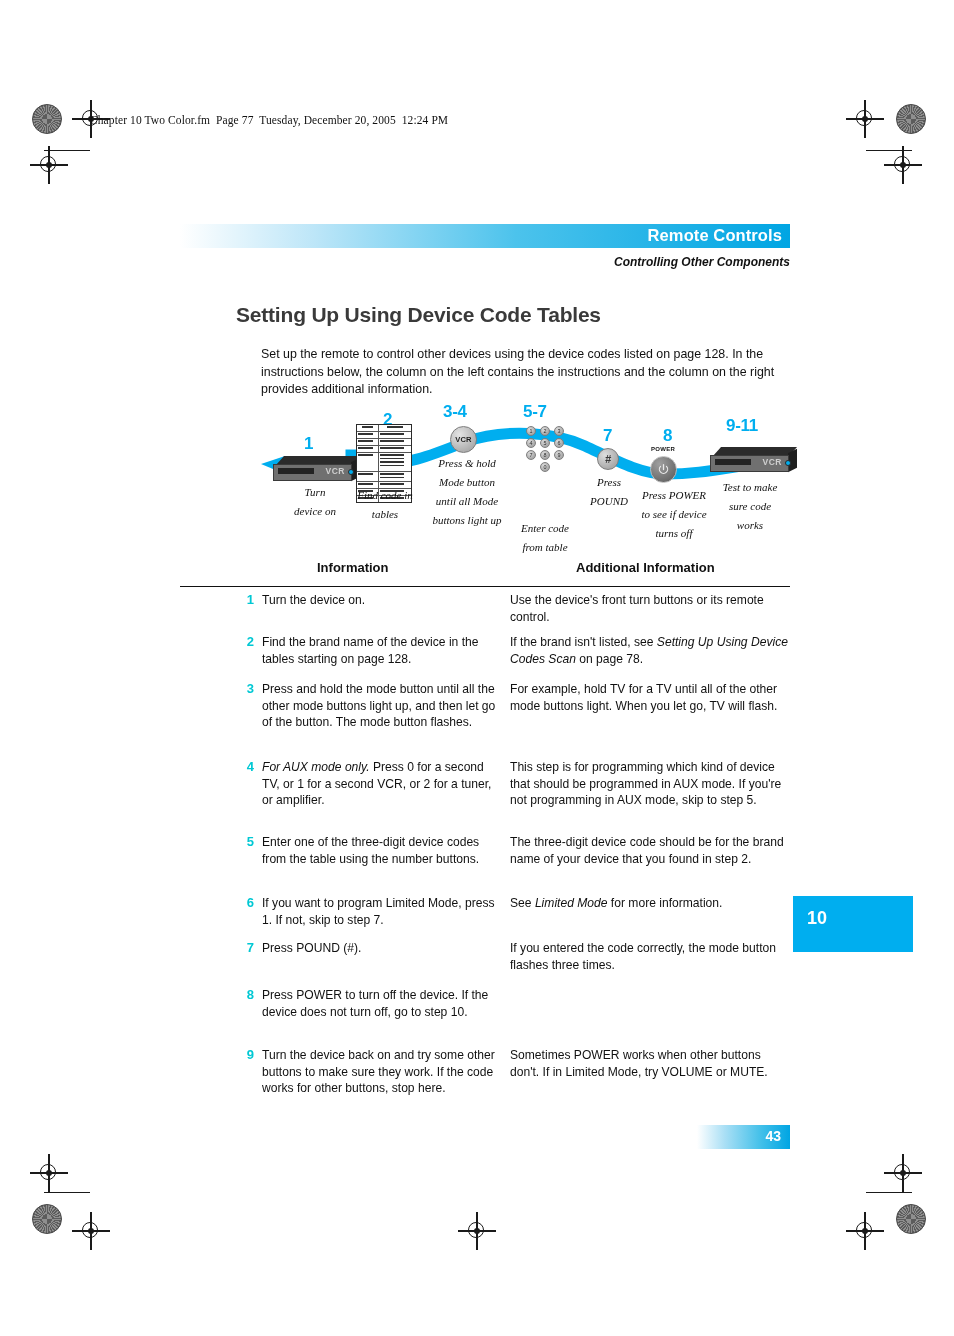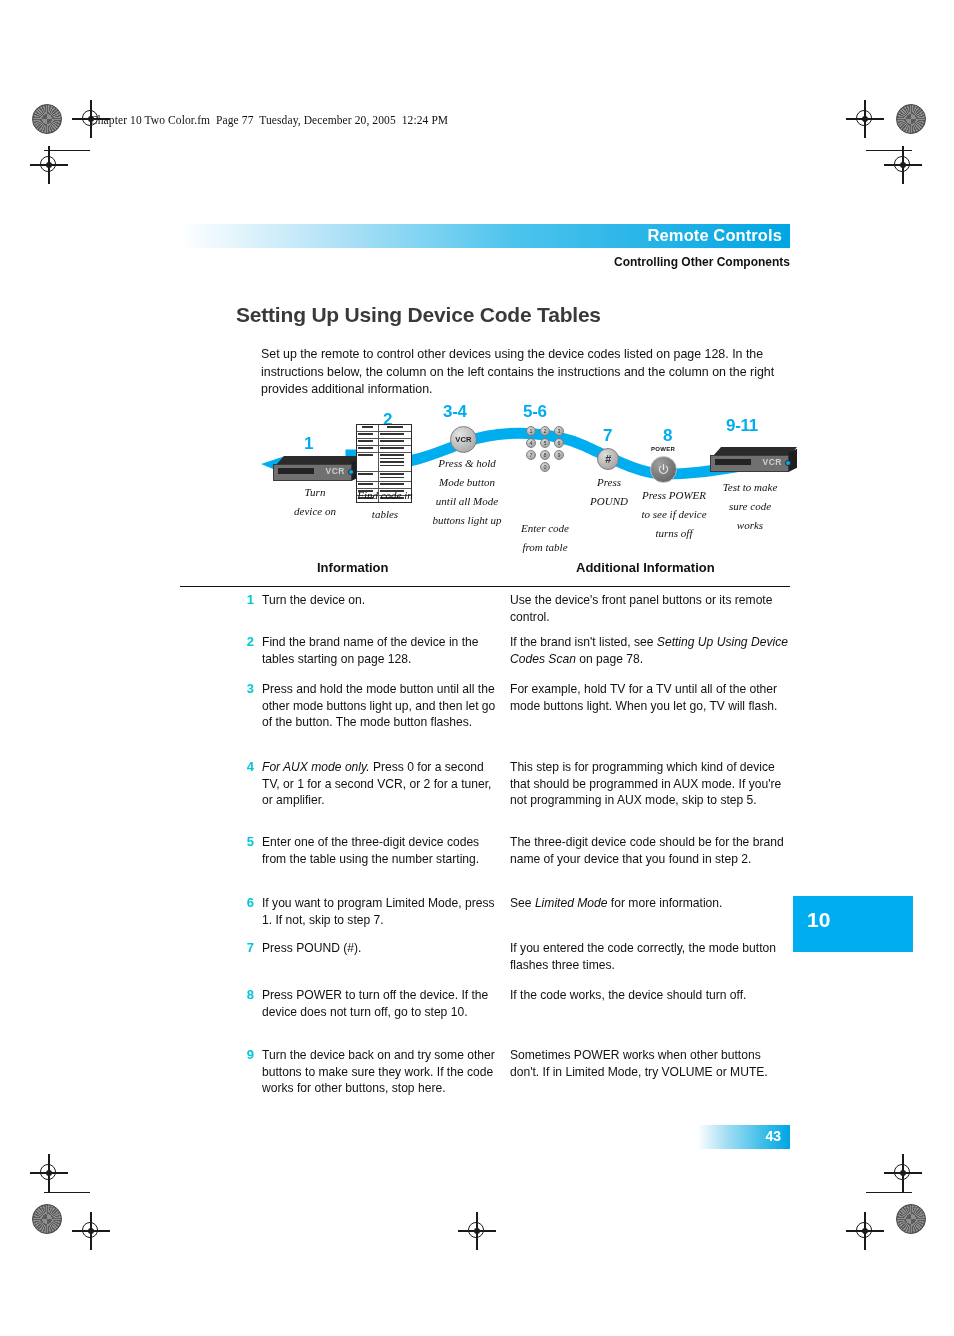--- a/index.html
+++ b/index.html
@@ -95,20 +95,21 @@
   }
   .band-sub {
     position: absolute;
     left: 180px;
     top: 255px;
     width: 610px;
     text-align: right;
     font-size: 12px;
     font-weight: bold;
     color: #111;
+    font-style: italic;
   }
 
   
   .sec-title {
     position: absolute;
     left: 236px;
     top: 303px;
     font-size: 21px;
     font-weight: bold;
     color: #3a3a3a;
@@ -379,21 +380,21 @@
 
   
   .chapter-tab {
     position: absolute;
     left: 793px;
     top: 896px;
     width: 120px;
     height: 56px;
     background: #00AEEF;
     color: #ffffff;
-    font-size: 21px;
+    font-size: 18px;
     font-weight: bold;
     padding: 12px 0 16px 14px;
     box-sizing: border-box;
   }
   .folio {
     position: absolute;
     left: 697px;
     top: 1125px;
     width: 93px;
     height: 24px;
@@ -595,21 +596,21 @@
 
   <div class="step-num" style="left:188px; top:4px;">3-4</div>
   <div class="mode-btn" style="left:195px; top:28px;">
     <span>VCR</span>
   </div>
   <div class="cap" style="left:166px; top:56px; width:92px; white-space:pre-line;">Press &amp; hold
 Mode button
 until all Mode
 buttons light up</div>
 
-  <div class="step-num" style="left:268px; top:4px;">5-6</div>
+  <div class="step-num" style="left:268px; top:4px;">5-7</div>
   <div class="keypad" style="left:266px; top:28px;">
     <div class="krow">
         <div class="key">1</div>
         <div class="key">2</div>
         <div class="key">3</div>
       </div>
     <div class="krow">
         <div class="key">4</div>
         <div class="key">5</div>
         <div class="key">6</div>
@@ -665,21 +666,21 @@
     <div class="th right">Additional Information</div>
   </div>
 </div>
 <div class="rule"></div>
 
 <div class="rows">
 
   <div class="row" style="height:42px;">
     <div class="num">1</div>
     <div class="c1">Turn the device on.</div>
-    <div class="c2">Use the device's front panel buttons or its remote control.</div>
+    <div class="c2">Use the device's front turn buttons or its remote control.</div>
   </div>
 
   <div class="row" style="height:47px;">
     <div class="num">2</div>
     <div class="c1">Find the brand name of the device in the tables starting on page 128.</div>
     <div class="c2"><span>If the brand isn't listed, see </span><i>Setting Up Using Device Codes Scan</i><span> on page 78.</span></div>
   </div>
 
   <div class="row" style="height:78px;">
     <div class="num">3</div>
@@ -688,40 +689,39 @@
   </div>
 
   <div class="row" style="height:75px;">
     <div class="num">4</div>
     <div class="c1"><i>For AUX mode only.</i><span> Press 0 for a second TV, or 1 for a second VCR, or 2 for a tuner, or amplifier.</span></div>
     <div class="c2">This step is for programming which kind of device that should be programmed in AUX mode. If you're not programming in AUX mode, skip to step 5.</div>
   </div>
 
   <div class="row" style="height:61px;">
     <div class="num">5</div>
-    <div class="c1">Enter one of the three-digit device codes from the table using the number starting.</div>
+    <div class="c1">Enter one of the three-digit device codes from the table using the number buttons.</div>
     <div class="c2">The three-digit device code should be for the brand name of your device that you found in step 2.</div>
   </div>
 
   <div class="row" style="height:45px;">
     <div class="num">6</div>
     <div class="c1">If you want to program Limited Mode, press 1. If not, skip to step 7.</div>
     <div class="c2"><span>See </span><i>Limited Mode</i><span> for more information.</span></div>
   </div>
 
   <div class="row" style="height:47px;">
     <div class="num">7</div>
     <div class="c1">Press POUND (#).</div>
     <div class="c2">If you entered the code correctly, the mode button flashes three times.</div>
   </div>
 
   <div class="row" style="height:60px;">
     <div class="num">8</div>
     <div class="c1">Press POWER to turn off the device. If the device does not turn off, go to step 10.</div>
-    <div class="c2">If the code works, the device should turn off.</div>
   </div>
 
   <div class="row" style="height:70px;">
     <div class="num">9</div>
     <div class="c1">Turn the device back on and try some other buttons to make sure they work. If the code works for other buttons, stop here.</div>
     <div class="c2">Sometimes POWER works when other buttons don't. If in Limited Mode, try VOLUME or MUTE.</div>
   </div>
 
 </div>
 

